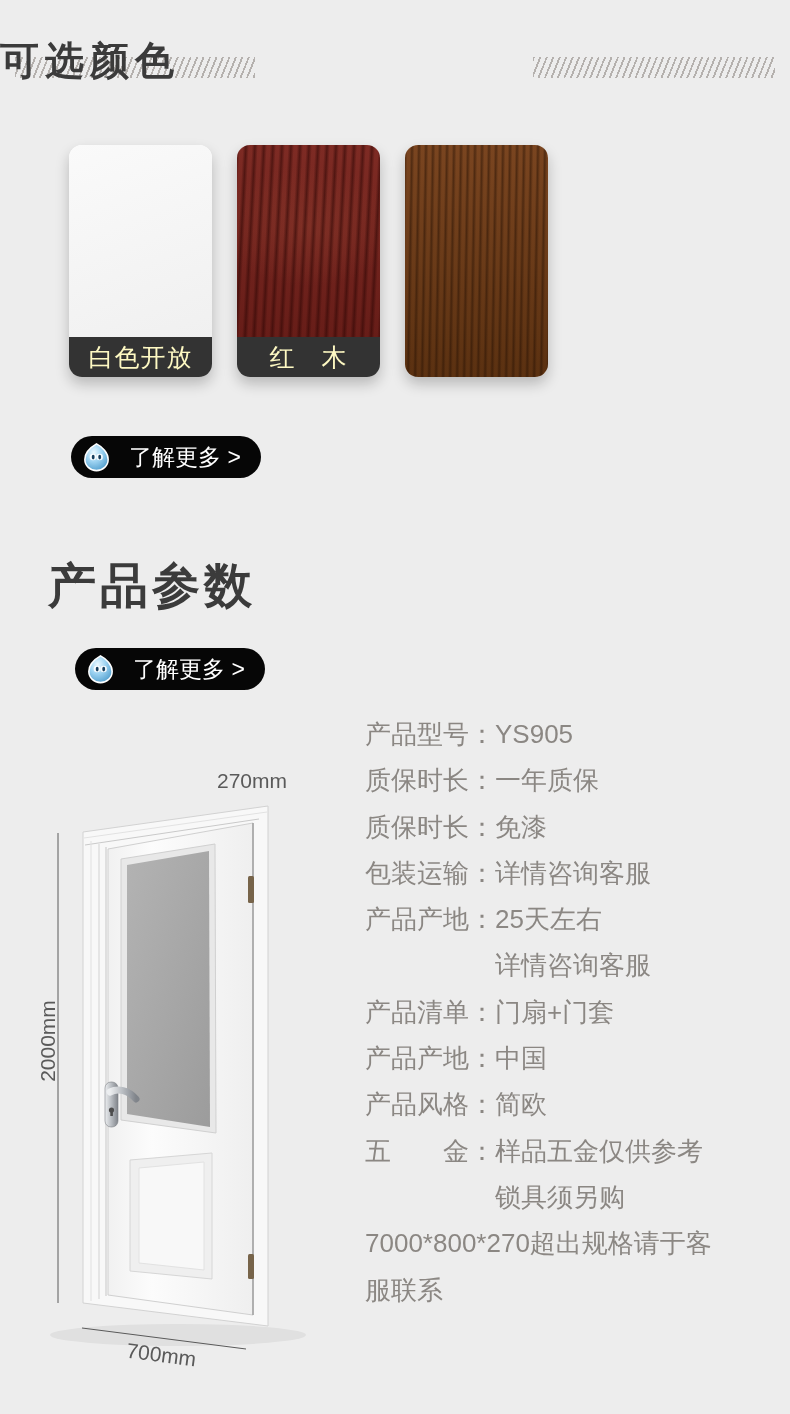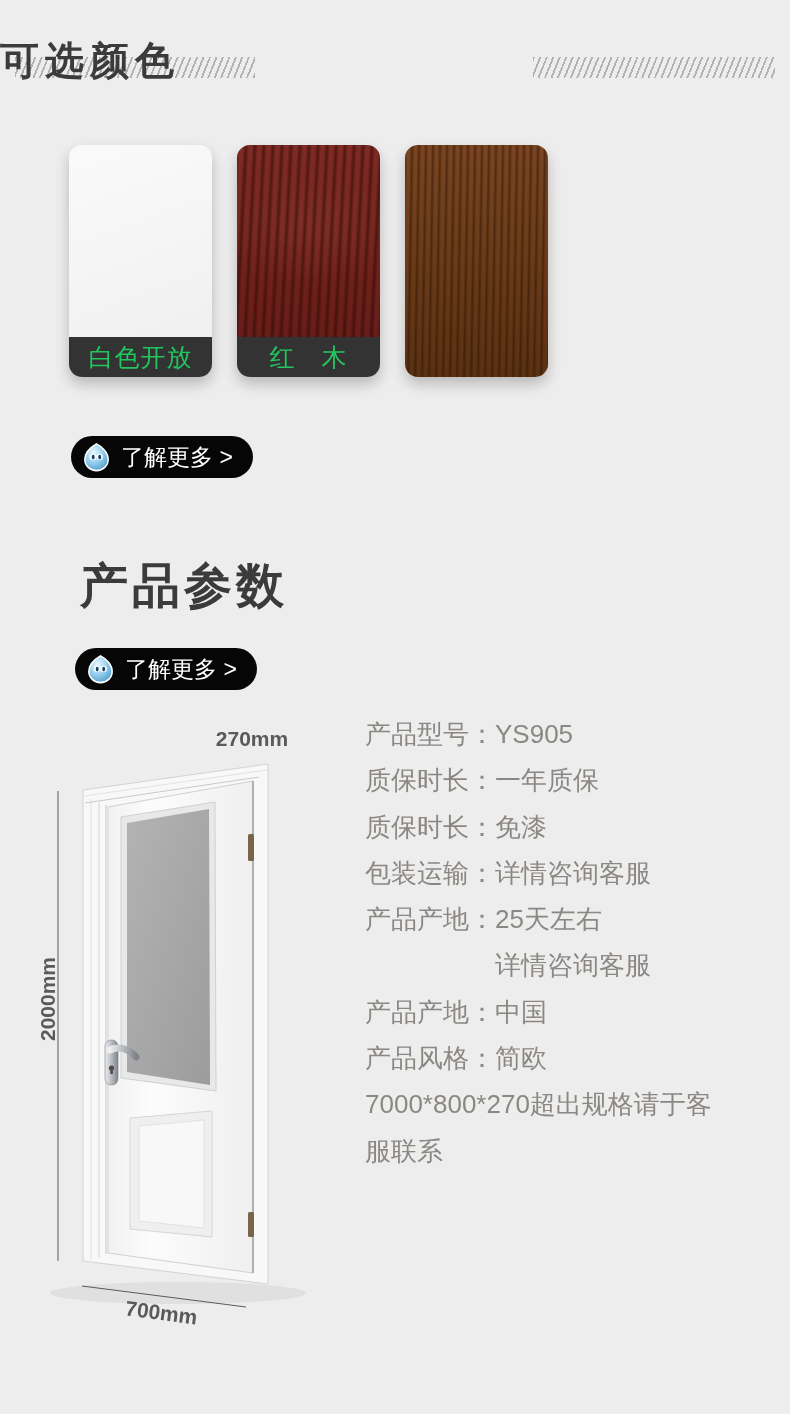--- a/index.html
+++ b/index.html
@@ -7,21 +7,21 @@
     position:relative;width:790px;height:1414px;background:#ededed;overflow:hidden;
     font-family:"Liberation Sans", sans-serif;
   }
   
   .section-title{margin:0;color:#3b3b3b;font-weight:bold;}
   .colors-title{
     position:absolute;top:40px;left:0;width:100%;
     font-size:39px;letter-spacing:6px;line-height:1.1;
   }
   .params-title{
-    position:absolute;left:80px;top:560px;font-size:48px;letter-spacing:4px;line-height:1.1;
+    position:absolute;left:48px;top:560px;font-size:48px;letter-spacing:4px;line-height:1.1;
   }
   
   .hatch{
     position:absolute;top:57px;height:21px;
     background:repeating-linear-gradient(112deg,#b5b1ae 0 1.8px,rgba(0,0,0,0) 1.8px 6px);
   }
   .hatch-left{left:15px;width:240px;}
   .hatch-right{left:533px;width:242px;}
   
   .swatches{position:absolute;top:145px;left:69px;display:flex;gap:25px;}
@@ -36,34 +36,34 @@
     repeating-linear-gradient(93deg, rgba(46,6,4,.55) 0px, rgba(46,6,4,0) 3px, rgba(46,6,4,0) 6px, rgba(46,6,4,.55) 9px),
     radial-gradient(ellipse 90% 45% at 50% 42%, rgba(140,60,45,.45), rgba(0,0,0,0) 70%),
     linear-gradient(180deg,#7e2b24,#671d18);}
   .swatch-face.pearwood{background:
     repeating-linear-gradient(91deg, rgba(40,18,4,.5) 0px, rgba(40,18,4,0) 2.5px, rgba(40,18,4,0) 5px, rgba(40,18,4,.5) 7px),
     linear-gradient(180deg,#7a4520,#5b3111);}
   .swatch-face.whiteoak{background:
     repeating-linear-gradient(92deg, rgba(164,131,74,.42) 0 1px, rgba(164,131,74,0) 1px 5px, rgba(164,131,74,.18) 6px, rgba(164,131,74,0) 7px 13px),
     linear-gradient(180deg,#ece8dd,#e2ddcf);}
   .swatch-label{
-    flex:none;height:40px;background:#333333;color:#22c55e;font-size:25px;
+    flex:none;height:40px;background:#333333;color:#fef9c3;font-size:25px;
     display:flex;align-items:center;justify-content:center;letter-spacing:1px;
   }
   
   .more-btn{
-    position:absolute;display:flex;align-items:center;gap:8px;
+    position:absolute;display:flex;align-items:center;gap:16px;
     background:#060606;color:#ffffff;border:none;border-radius:22px;
     height:42px;padding:0 20px 0 9px;font-size:23px;font-family:inherit;cursor:pointer;
   }
   .btn-colors{left:71px;top:436px;}
   .btn-params{left:75px;top:648px;}
   .drop{width:33px;height:33px;display:block;flex:none;}
   
-  .door-figure{position:absolute;left:20px;top:716px;width:330px;height:625px;margin:0;font-weight:bold;}
+  .door-figure{position:absolute;left:20px;top:758px;width:330px;height:625px;margin:0;}
   
   .specs{
     position:absolute;left:365px;top:711px;width:422px;
     font-size:26px;line-height:46.3px;color:#8b8783;
   }
   .spec-row{white-space:nowrap;}
   .spec-label{display:inline-block;width:4em;text-align:justify;text-align-last:justify;}
   .spec-colon{display:inline-block;width:1em;}
 </style>
 </head>
@@ -193,26 +193,29 @@
         <div class="spec-row pair"><span class="spec-label">质保时长</span><span class="spec-colon">：</span><span class="spec-value">一年质保</span></div>
 
         <div class="spec-row pair"><span class="spec-label">质保时长</span><span class="spec-colon">：</span><span class="spec-value">免漆</span></div>
 
         <div class="spec-row pair"><span class="spec-label">包装运输</span><span class="spec-colon">：</span><span class="spec-value">详情咨询客服</span></div>
 
         <div class="spec-row pair"><span class="spec-label">产品产地</span><span class="spec-colon">：</span><span class="spec-value">25天左右</span></div>
 
         <div class="spec-row cont"><span class="spec-label"></span><span class="spec-colon"></span><span class="spec-value">详情咨询客服</span></div>
 
+        <div class="spec-row pair"><span class="spec-label">产品清单</span><span class="spec-colon">：</span><span class="spec-value">门扇+门套</span></div>
 
         <div class="spec-row pair"><span class="spec-label">产品产地</span><span class="spec-colon">：</span><span class="spec-value">中国</span></div>
 
         <div class="spec-row pair"><span class="spec-label">产品风格</span><span class="spec-colon">：</span><span class="spec-value">简欧</span></div>
 
-
+        <div class="spec-row pair"><span class="spec-label">五金</span><span class="spec-colon">：</span><span class="spec-value">样品五金仅供参考</span></div>
+
+        <div class="spec-row cont"><span class="spec-label"></span><span class="spec-colon"></span><span class="spec-value">锁具须另购</span></div>
 
 
         <div class="spec-row free"><span class="spec-value">7000*800*270超出规格请于客</span></div>
 
         <div class="spec-row free"><span class="spec-value">服联系</span></div>
       </div>
   </section>
 
 </div>
 

